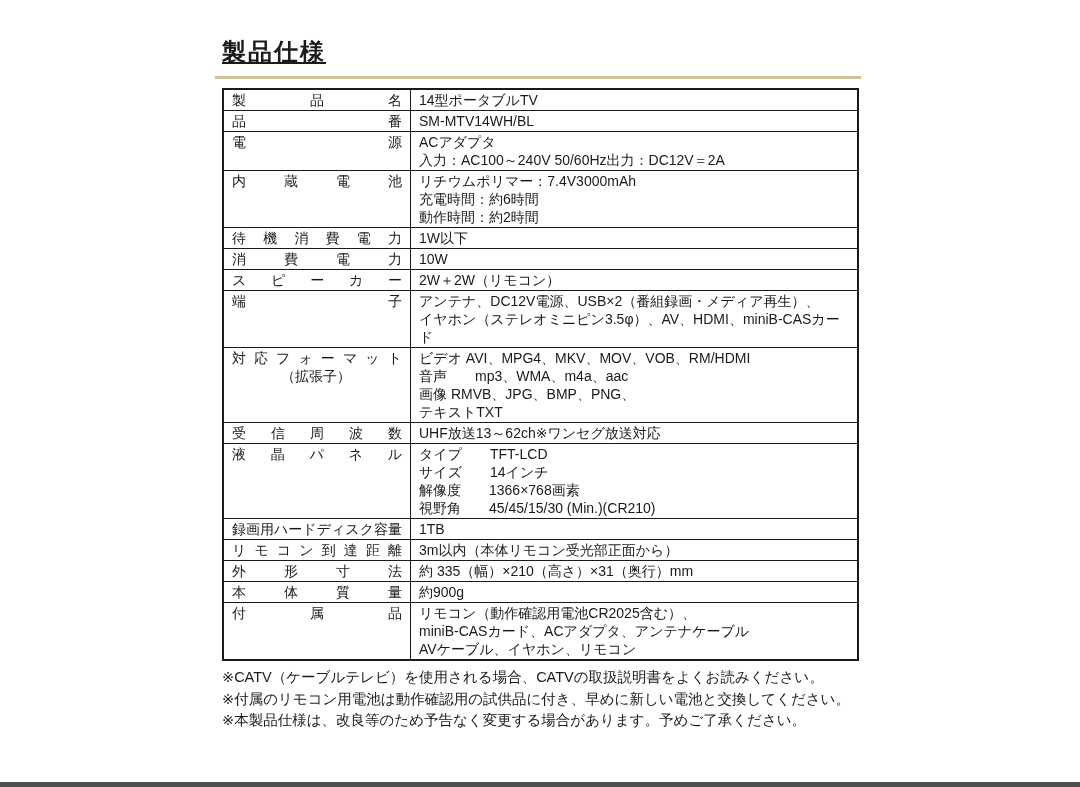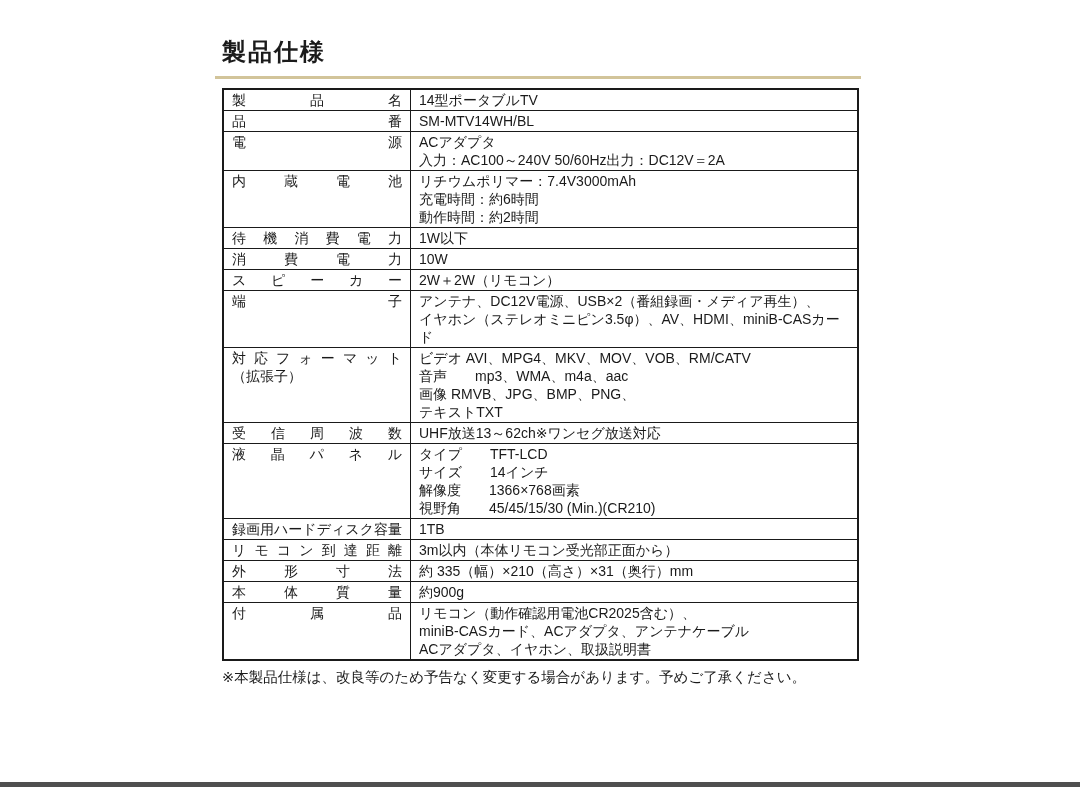--- a/index.html
+++ b/index.html
@@ -10,36 +10,37 @@
   }
   .bottom-bar{
     position:absolute;left:0;bottom:0;width:1080px;height:5px;background:#4f4f4f;
   }
   .content{
     position:absolute;left:215px;top:36px;width:646px;
   }
   .page-title{
     font-size:24px;font-weight:bold;letter-spacing:2px;padding-left:7px;
     color:#1b1b1b;
+    text-decoration:underline;
   }
   .title-rule{
     height:3px;margin-top:8px;margin-bottom:9px;border:none;
   }
   table.spec{
     border-collapse:collapse;margin-left:7px;width:637px;table-layout:fixed;
     border:2px solid #1a1a1a;
   }
   table.spec td{
     border:1px solid #1a1a1a;font-size:14px;line-height:18px;
     vertical-align:top;padding:1px 8px;
   }
   td.spec-label{width:170px;}
   .label-line{display:flex;justify-content:space-between;}
   .label-line span{display:inline-block;}
-  .label-line2{display:block;text-align:left;padding-right:2px;}
+  .label-line2{display:block;text-align:center;padding-right:2px;}
   .value-line{white-space:pre-wrap;}
   .footnotes{
     margin:6px 0 0 7px;font-size:14.5px;line-height:21.7px;
   }
 </style>
 </head>
 <body>
 
 <div class="content">
   <div class="page-title">製品仕様</div>
@@ -158,21 +159,21 @@
               <span>フ</span>
               <span>ォ</span>
               <span>ー</span>
               <span>マ</span>
               <span>ッ</span>
               <span>ト</span>
             </div>
             <span class="label-line2">（拡張子）</span>
           </td>
           <td>
-            <div class="value-line">ビデオ AVI、MPG4、MKV、MOV、VOB、RM/CATV</div>
+            <div class="value-line">ビデオ AVI、MPG4、MKV、MOV、VOB、RM/HDMI</div>
             <div class="value-line">音声　　mp3、WMA、m4a、aac</div>
             <div class="value-line">画像 RMVB、JPG、BMP、PNG、</div>
             <div class="value-line">テキストTXT</div>
           </td>
         </tr>
         <tr>
           <td class="spec-label">
             <div class="label-line">
               <span>受</span>
               <span>信</span>
@@ -270,23 +271,25 @@
           <td class="spec-label">
             <div class="label-line">
               <span>付</span>
               <span>属</span>
               <span>品</span>
             </div>
           </td>
           <td>
             <div class="value-line">リモコン（動作確認用電池CR2025含む）、</div>
             <div class="value-line">miniB-CASカード、ACアダプタ、アンテナケーブル</div>
-            <div class="value-line">ACアダプタ、イヤホン、取扱説明書</div>
+            <div class="value-line">AVケーブル、イヤホン、リモコン</div>
           </td>
         </tr>
       </tbody>
   </table>
   <div class="footnotes" id="footnotes">
+      <div>※CATV（ケーブルテレビ）を使用される場合、CATVの取扱説明書をよくお読みください。</div>
+      <div>※付属のリモコン用電池は動作確認用の試供品に付き、早めに新しい電池と交換してください。</div>
       <div>※本製品仕様は、改良等のため予告なく変更する場合があります。予めご了承ください。</div>
     </div>
 </div>
 
 <div class="bottom-bar" style="background: rgb(79, 79, 79);"></div>
 
 </body></html>

